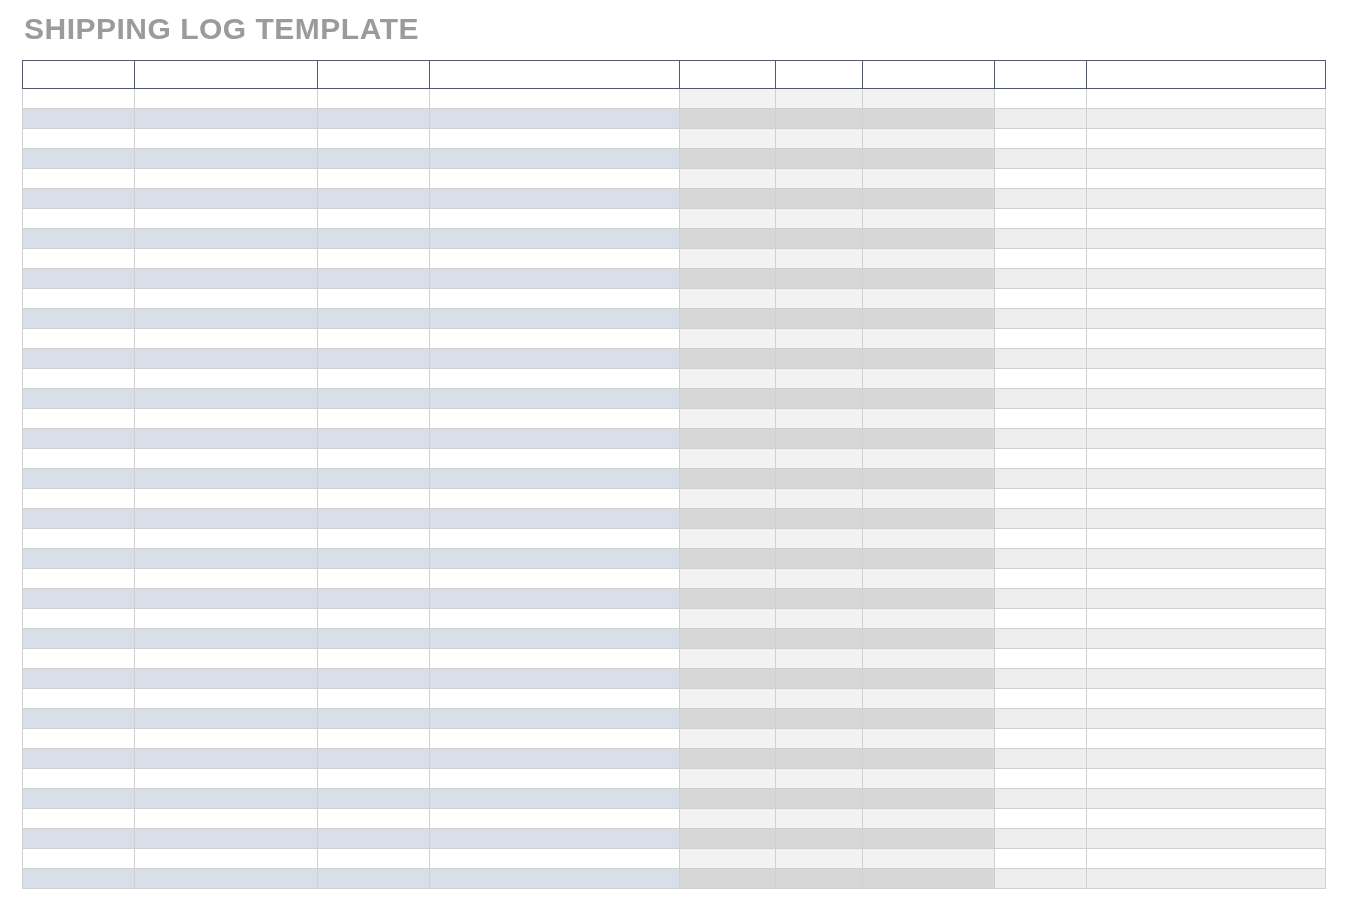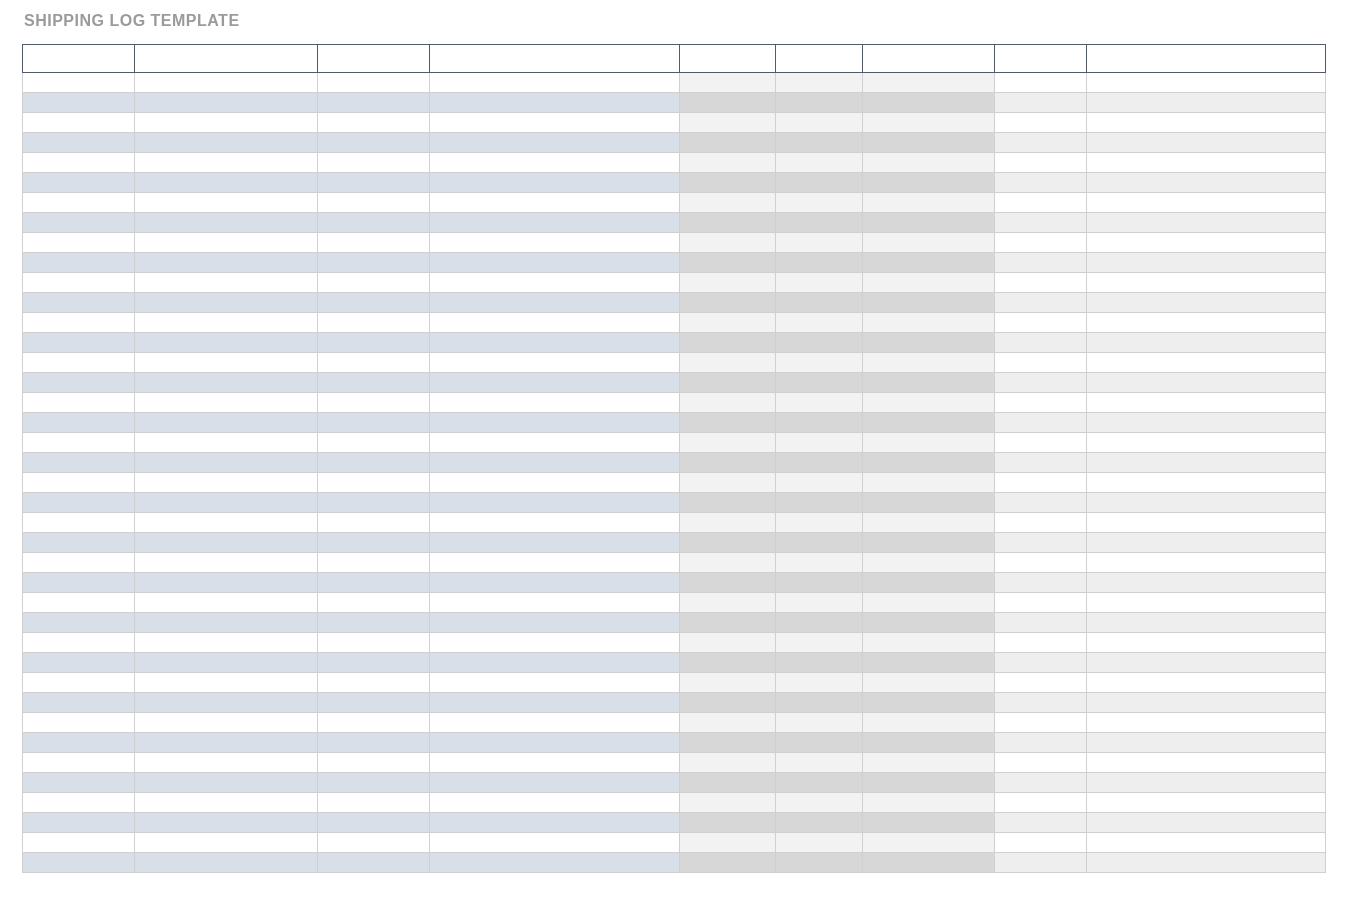--- a/index.html
+++ b/index.html
@@ -7,21 +7,21 @@
     margin: 0;
     padding: 0;
     background: #ffffff;
     font-family: "Helvetica Neue", Arial, sans-serif;
     width: 1348px;
   }
   .page {
     padding: 10px 22px 30px 22px;
   }
   .title {
-    font-size: 16px;
+    font-size: 30px;
     font-weight: 700;
     letter-spacing: 0.5px;
     color: #9b9b9b;
     margin: 2px 0 14px 2px;
   }
   table.shipping {
     border-collapse: collapse;
     width: 100%;
     table-layout: fixed;
   }

